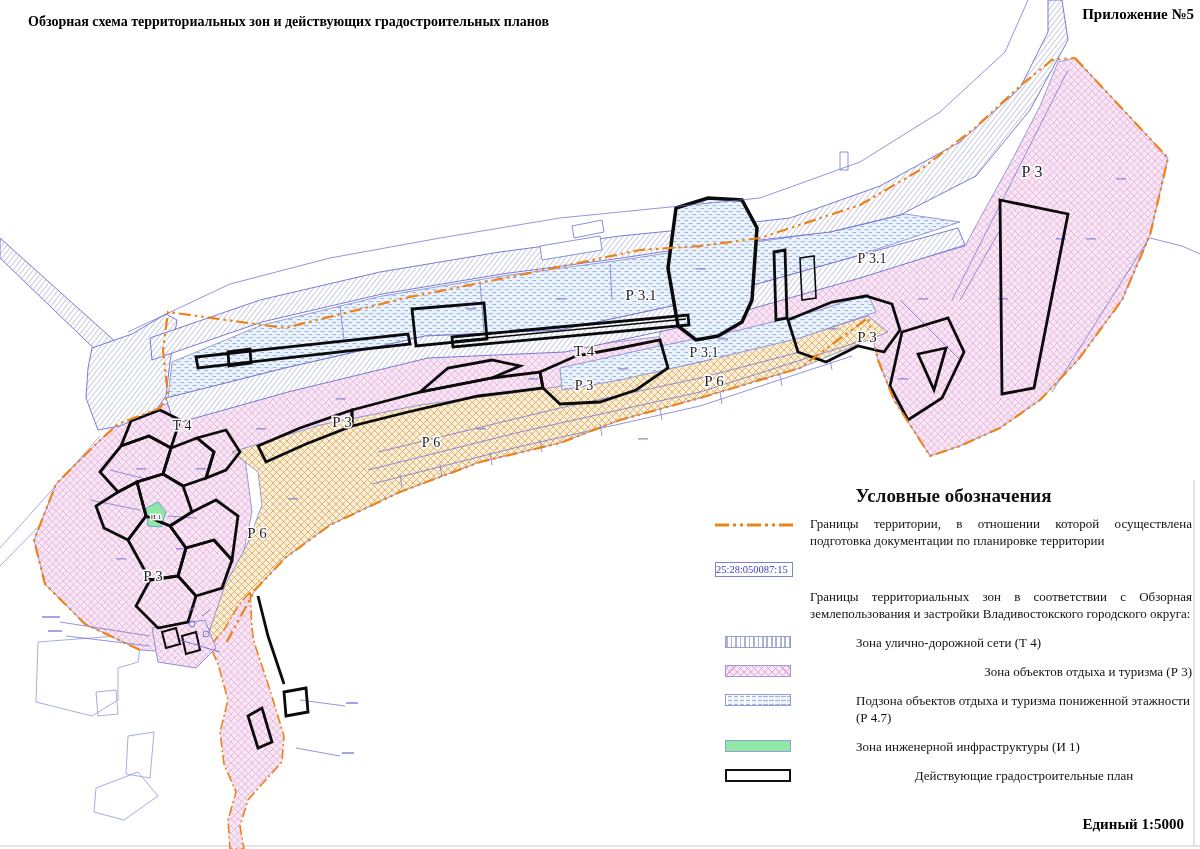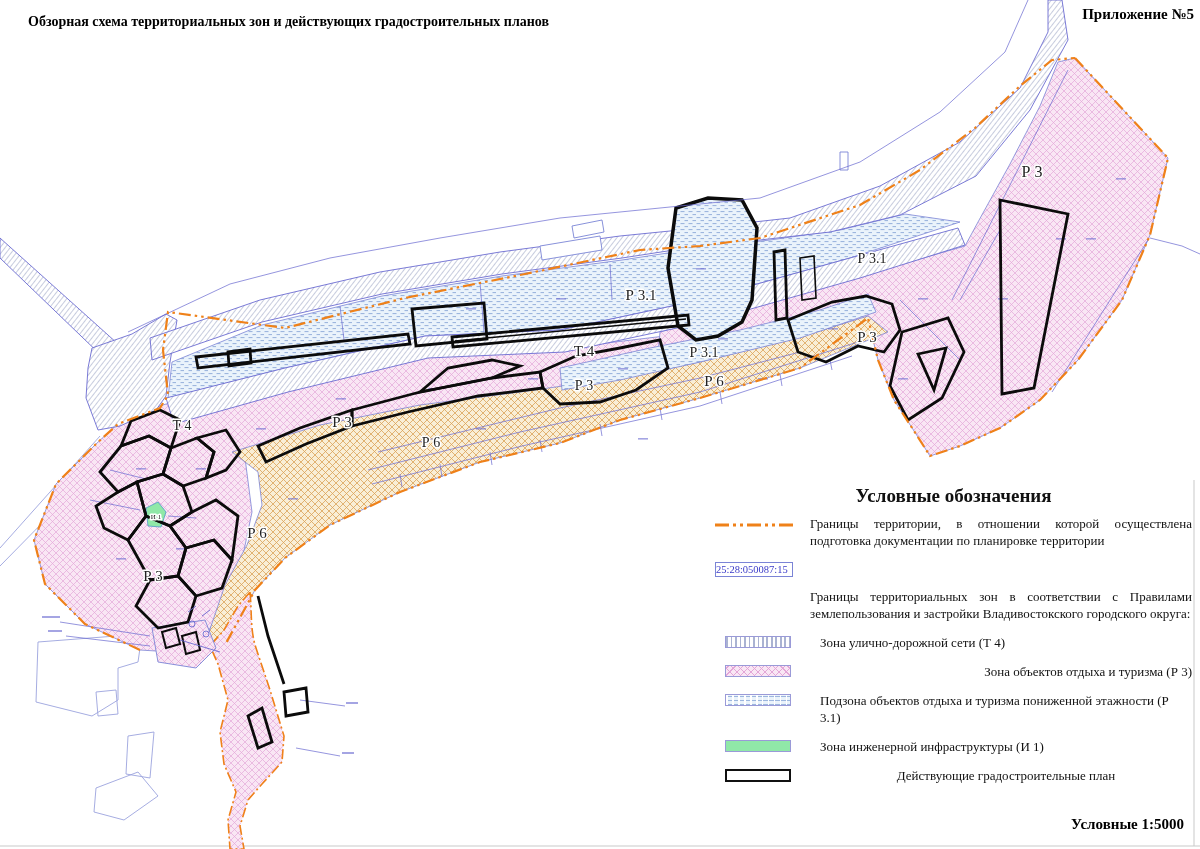--- a/index.html
+++ b/index.html
@@ -25,21 +25,21 @@
   .sw-r31{background-color:#eaf3fb;
           background-image:repeating-linear-gradient(90deg,#ffffff 0 1.5px,transparent 1.5px 6px),
                            repeating-linear-gradient(0deg,#9db6de 0 1.2px,transparent 1.2px 4px);}
   .sw-r6{background-color:#f9eed6;
          background-image:repeating-linear-gradient(45deg,rgba(217,162,88,.9) 0 1px,transparent 1px 5px),
                           repeating-linear-gradient(-45deg,rgba(217,162,88,.9) 0 1px,transparent 1px 5px);}
   .sw-i1{background:#90e8a8;}
   .sw-plan{background:#fff;border:2.5px solid #111;height:13px;}
   .zone-label{font-family:"Liberation Serif",serif;fill:#222;paint-order:stroke;
               stroke:#fff;stroke-width:3px;stroke-linejoin:round;text-anchor:middle;}
-  .zrow{margin-bottom:12px;}
+  .zrow{margin-bottom:12px;gap:36px;}
 </style>
 </head>
 <body>
 
 <div id="canvas">
 
 <svg id="map-svg" width="1200" height="849" viewBox="0 0 1200 849" xmlns="http://www.w3.org/2000/svg">
   <defs>
     <pattern id="pHatch" width="4" height="4" patternUnits="userSpaceOnUse" patternTransform="rotate(38)">
       <rect width="4" height="4" fill="#ffffff"></rect>
@@ -234,50 +234,50 @@
   </div>
 
   <div class="lrow">
     <div class="lsym">
       <div class="cad-box">25:28:050087:15</div>
     </div>
   </div>
 
   <div class="lrow">
     <div class="lsym"></div>
-    <div class="ltext">Границы территориальных зон в соответствии с Правилами землепользования и застройки Владивостокского городского округа:</div>
+    <div class="ltext">Границы территориальных зон в соответствии с Обзорная землепользования и застройки Владивостокского городского округа:</div>
   </div>
 
   <div class="lrow zrow" style="padding-left:10px;">
     <div class="lsym">
           <div class="sw sw-t4"></div>
         </div>
     <div class="ltext" style="text-align:left;">Зона улично-дорожной сети (Т 4)</div>
   </div>
   <div class="lrow zrow" style="padding-left:10px;">
     <div class="lsym">
           <div class="sw sw-r3"></div>
         </div>
     <div class="ltext" style="text-align:right;">Зона объектов отдыха и туризма (Р 3)</div>
   </div>
   <div class="lrow zrow" style="padding-left:10px;">
     <div class="lsym">
           <div class="sw sw-r31"></div>
         </div>
-    <div class="ltext" style="text-align:left;">Подзона объектов отдыха и туризма пониженной этажности (Р 3.1)</div>
+    <div class="ltext" style="text-align:left;">Подзона объектов отдыха и туризма пониженной этажности (Р 4.7)</div>
   </div>
   <div class="lrow zrow" style="padding-left:10px;">
     <div class="lsym">
           <div class="sw sw-i1"></div>
         </div>
     <div class="ltext" style="text-align:left;">Зона инженерной инфраструктуры (И 1)</div>
   </div>
   <div class="lrow zrow" style="padding-left:10px;">
     <div class="lsym">
           <div class="sw sw-plan"></div>
         </div>
     <div class="ltext" style="text-align:center;">Действующие градостроительные план</div>
   </div>
 </div>
 
-<div class="scale">Условные 1:5000</div>
+<div class="scale">Единый 1:5000</div>
 
 </div>
 
 </body></html>

